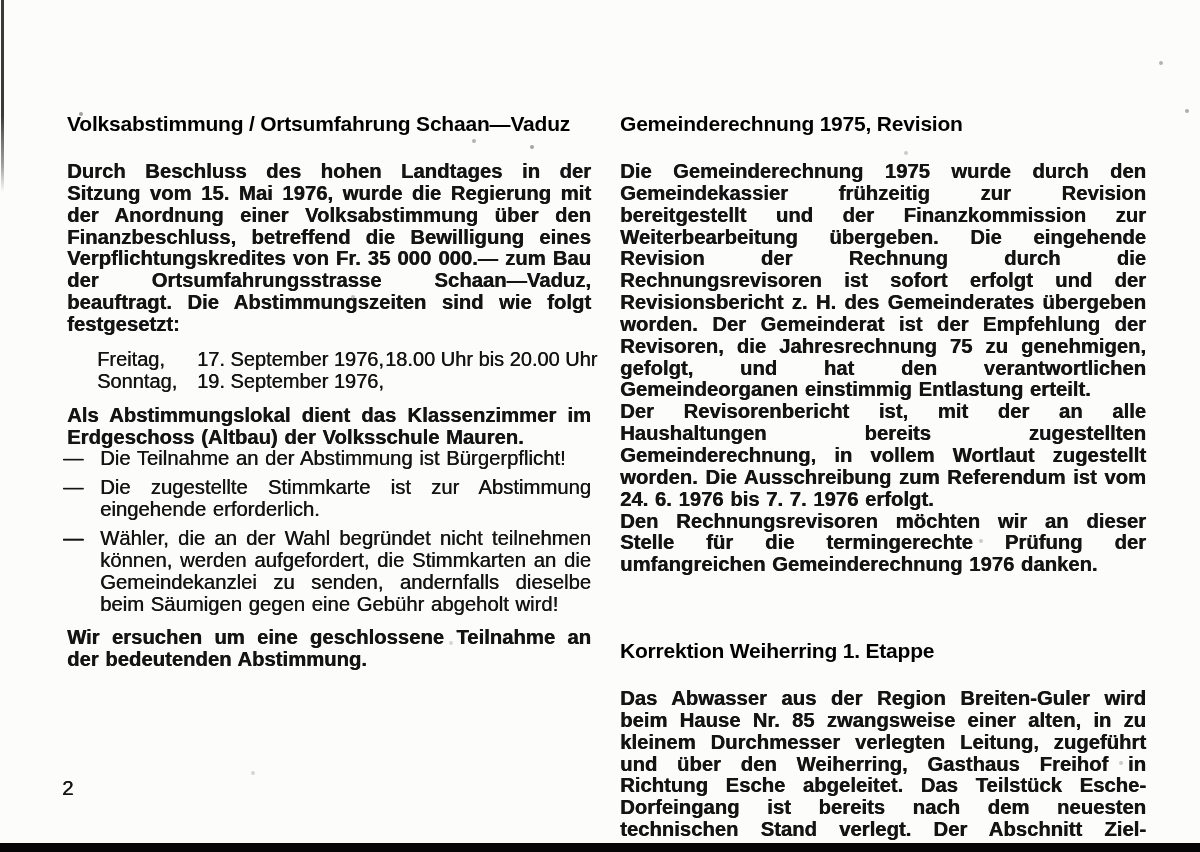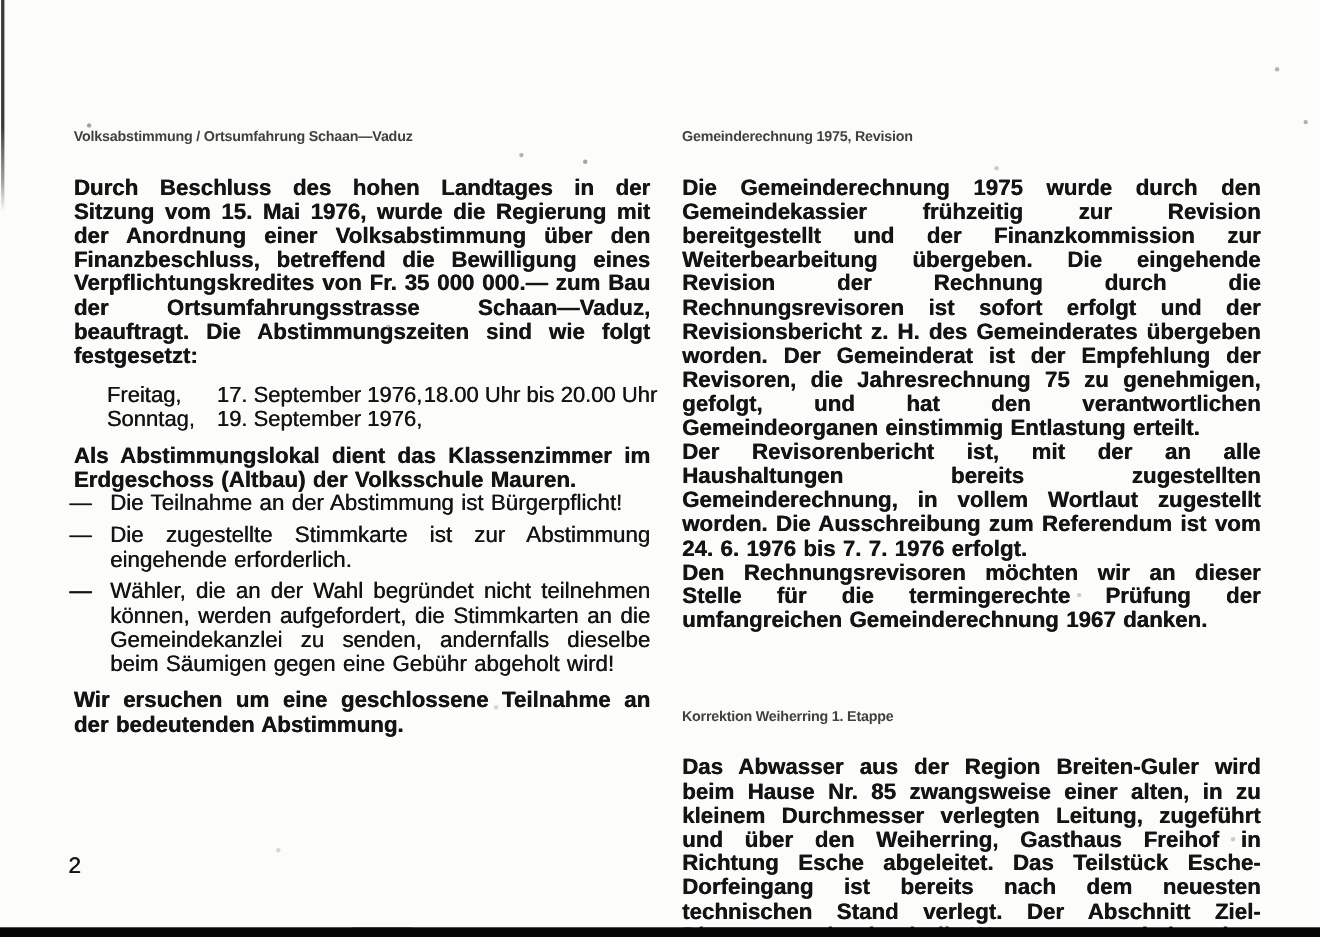--- a/index.html
+++ b/index.html
@@ -43,22 +43,22 @@
       252px 772px 0 1px rgba(100,100,100,.25);
   }
 
   
   .col { position: absolute; top: 113px; }
   .col-left  { left: 67px;  width: 524px; }
   .col-right { left: 620px; width: 526px; }
 
   .art-heading {
     margin: 0 0 26px 0;
-    font-size: 13px; line-height: 22px; font-weight: 700;
-    letter-spacing: -0.2px; color: #404040;
+    font-size: 21px; line-height: 22px; font-weight: 700;
+    letter-spacing: -0.2px; color: #000000;
   }
   .mt-lg { margin-top: 37px; }
   .mt-xl { margin-top: 64px; }
 
   .body-text {
     margin: 0;
     font-size: 20.3px; line-height: 21.85px;
     text-align: justify;
     hyphens: auto; -webkit-hyphens: auto;
     text-shadow: 0.4px 0 0 currentColor;
@@ -150,21 +150,21 @@
     <p class="body-text closing">Wir ersuchen um eine geschlossene Teilnahme an der bedeutenden Abstimmung.</p>
 
   </section>
 
   <section class="col col-right">
 
     <h2 class="art-heading">Gemeinderechnung 1975, Revision</h2>
 
     <p class="body-text">Die Gemeinderechnung 1975 wurde durch den Gemeindekassier frühzeitig zur Revision bereitgestellt und der Finanzkommission zur Weiterbearbeitung übergeben. Die eingehende Revision der Rechnung durch die Rechnungsrevisoren ist sofort erfolgt und der Revisionsbericht z.&nbsp;H. des Gemeinderates übergeben worden. Der Gemeinderat ist der Empfehlung der Revisoren, die Jahresrechnung 75 zu genehmigen, gefolgt, und hat den verantwortlichen Gemeindeorganen einstimmig Entlastung erteilt.</p>
     <p class="body-text">Der Revisorenbericht ist, mit der an alle Haushaltungen bereits zugestellten Gemeinderechnung, in vollem Wortlaut zugestellt worden. Die Ausschreibung zum Referendum ist vom 24. 6. 1976 bis 7. 7. 1976 erfolgt.</p>
-    <p class="body-text">Den Rechnungsrevisoren möchten wir an dieser Stelle für die termingerechte Prüfung der umfangreichen Gemeinderechnung 1967 danken.</p>
+    <p class="body-text">Den Rechnungsrevisoren möchten wir an dieser Stelle für die termingerechte Prüfung der umfangreichen Gemeinderechnung 1976 danken.</p>
 
     <h2 class="art-heading mt-xl">Korrektion Weiherring 1. Etappe</h2>
 
     <p class="body-text cut">Das Abwasser aus der Region Breiten-Guler wird beim Hause Nr.&nbsp;85 zwangsweise einer alten, in zu kleinem Durchmesser verlegten Leitung, zugeführt und über den Weiherring, Gasthaus Freihof in Richtung Esche abgeleitet. Das Teilstück Esche-Dorfeingang ist bereits nach dem neuesten technischen Stand verlegt. Der Abschnitt Ziel-Binzastrasse ist durch die Wassermengen bei starken Regen-</p>
 
   </section>
 
   <div class="page-number">2</div>
 
   <div>

